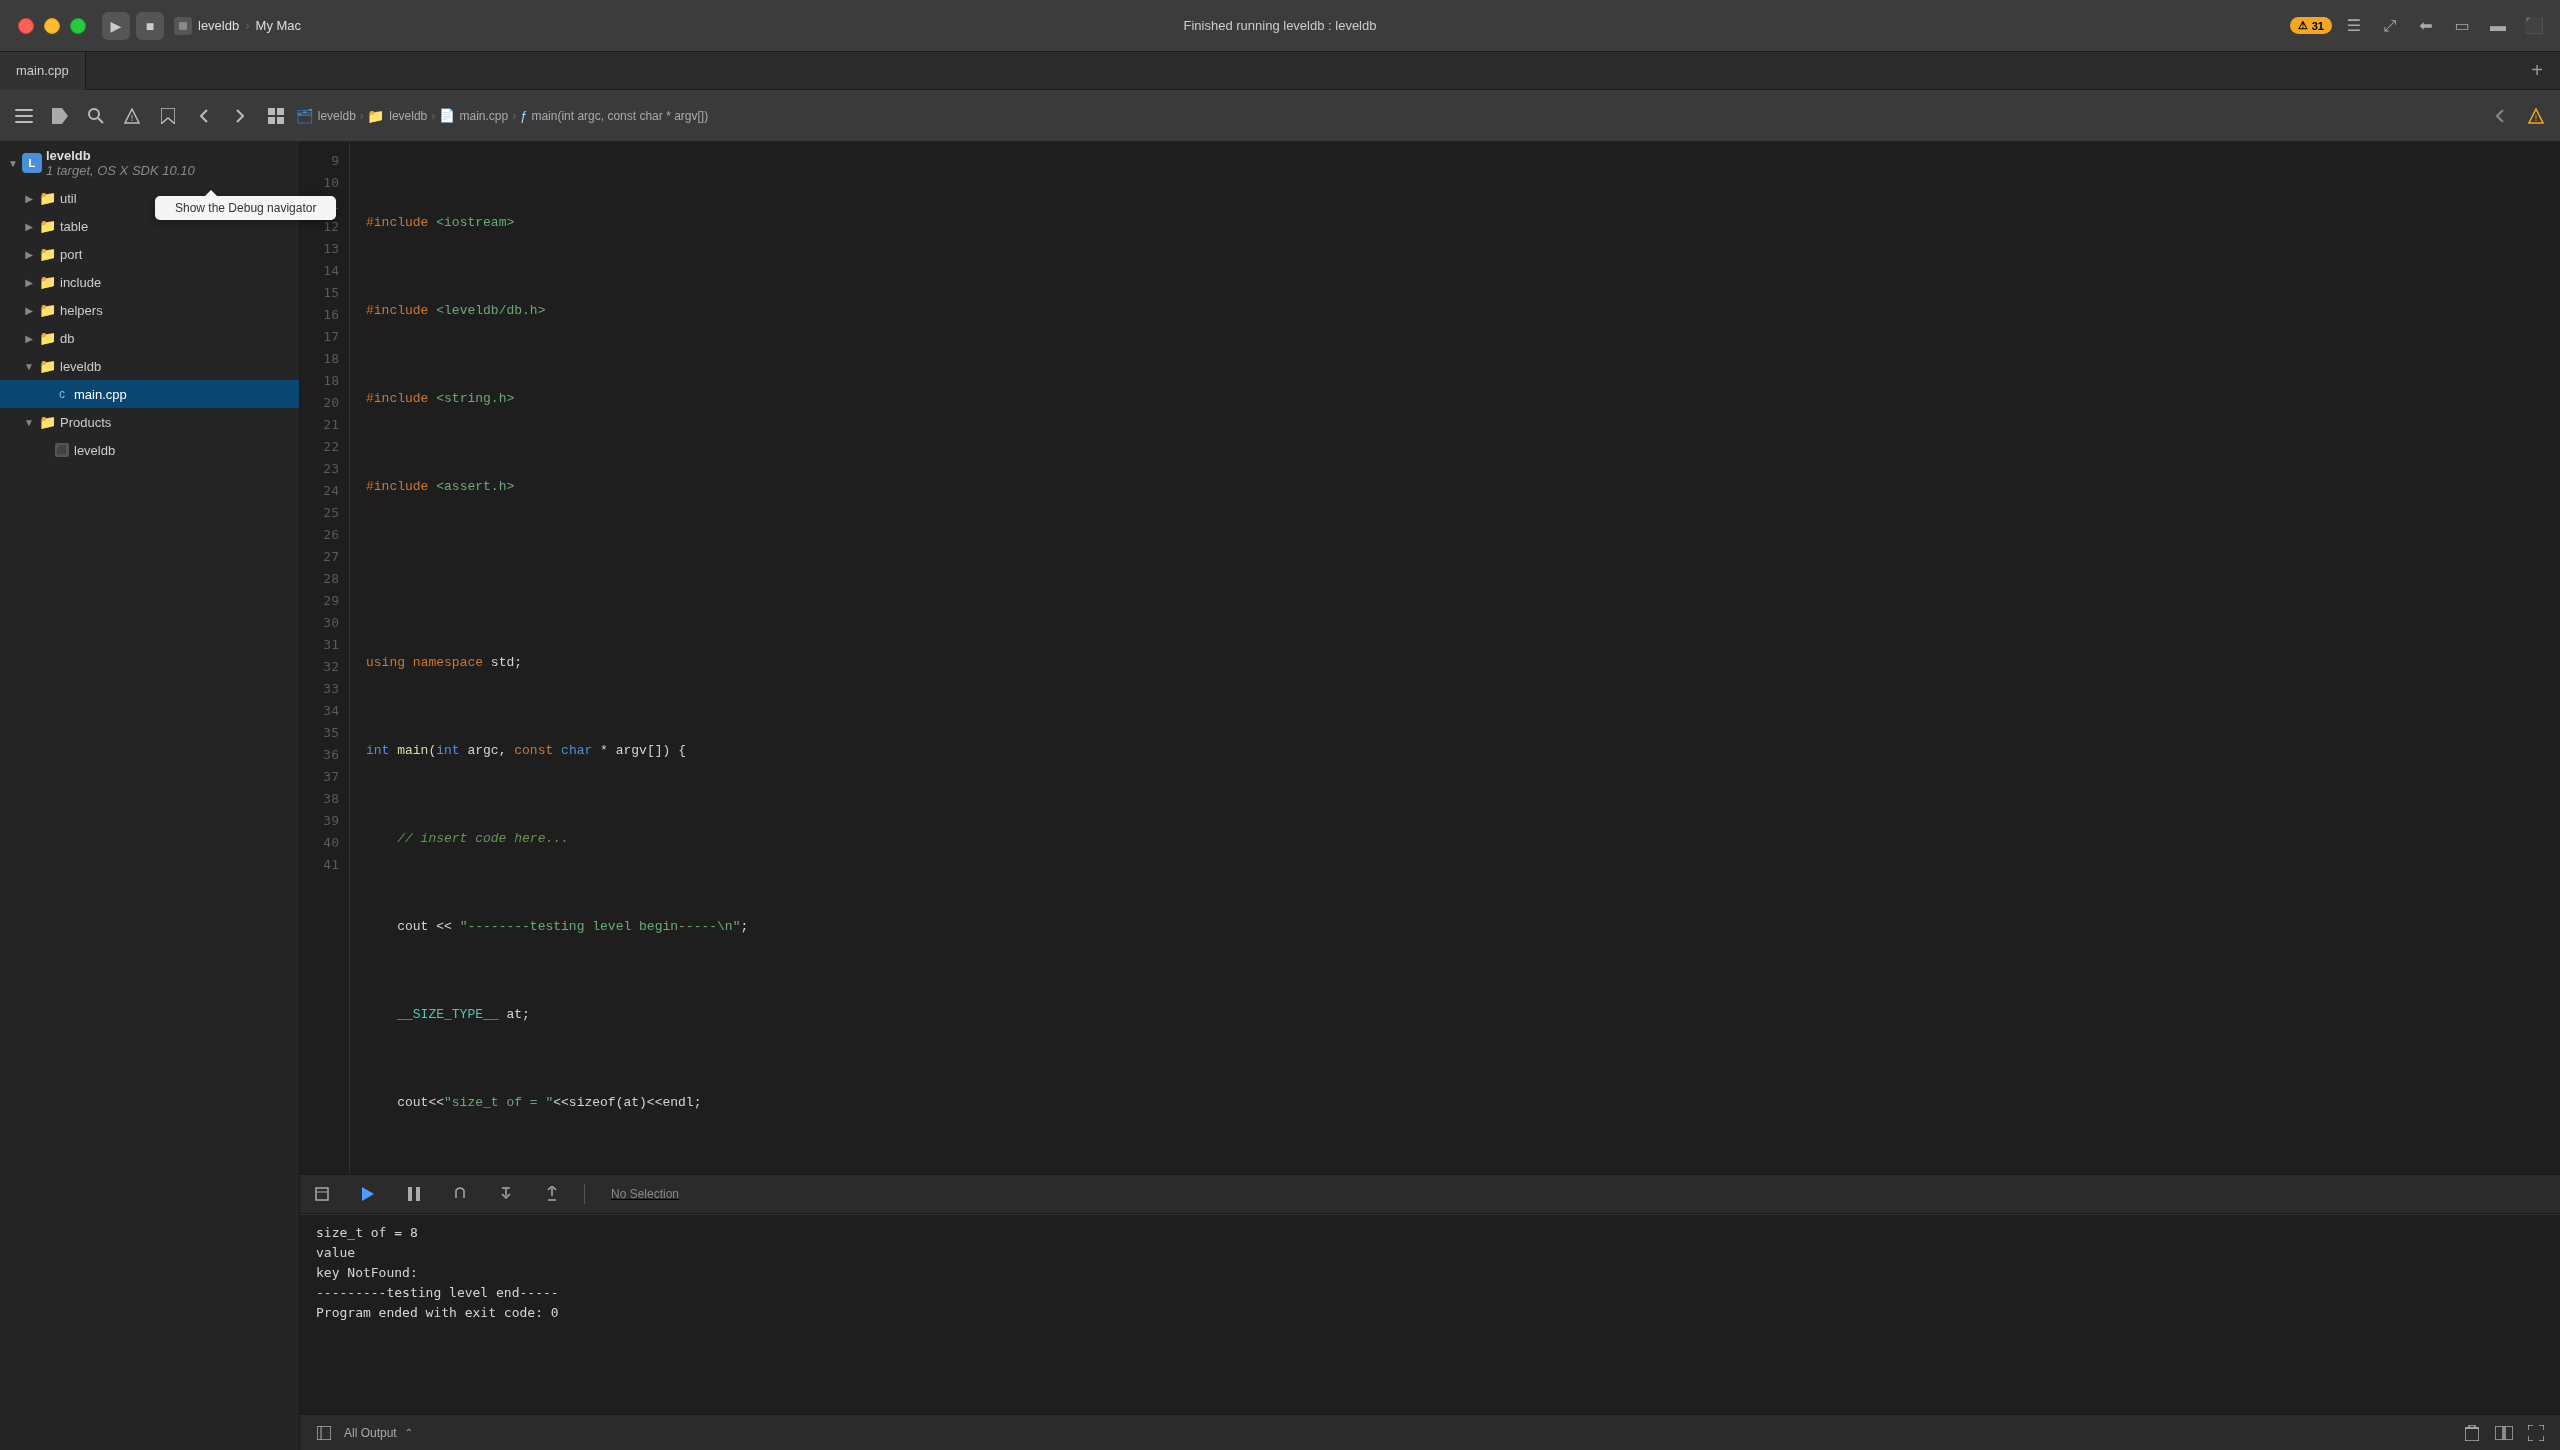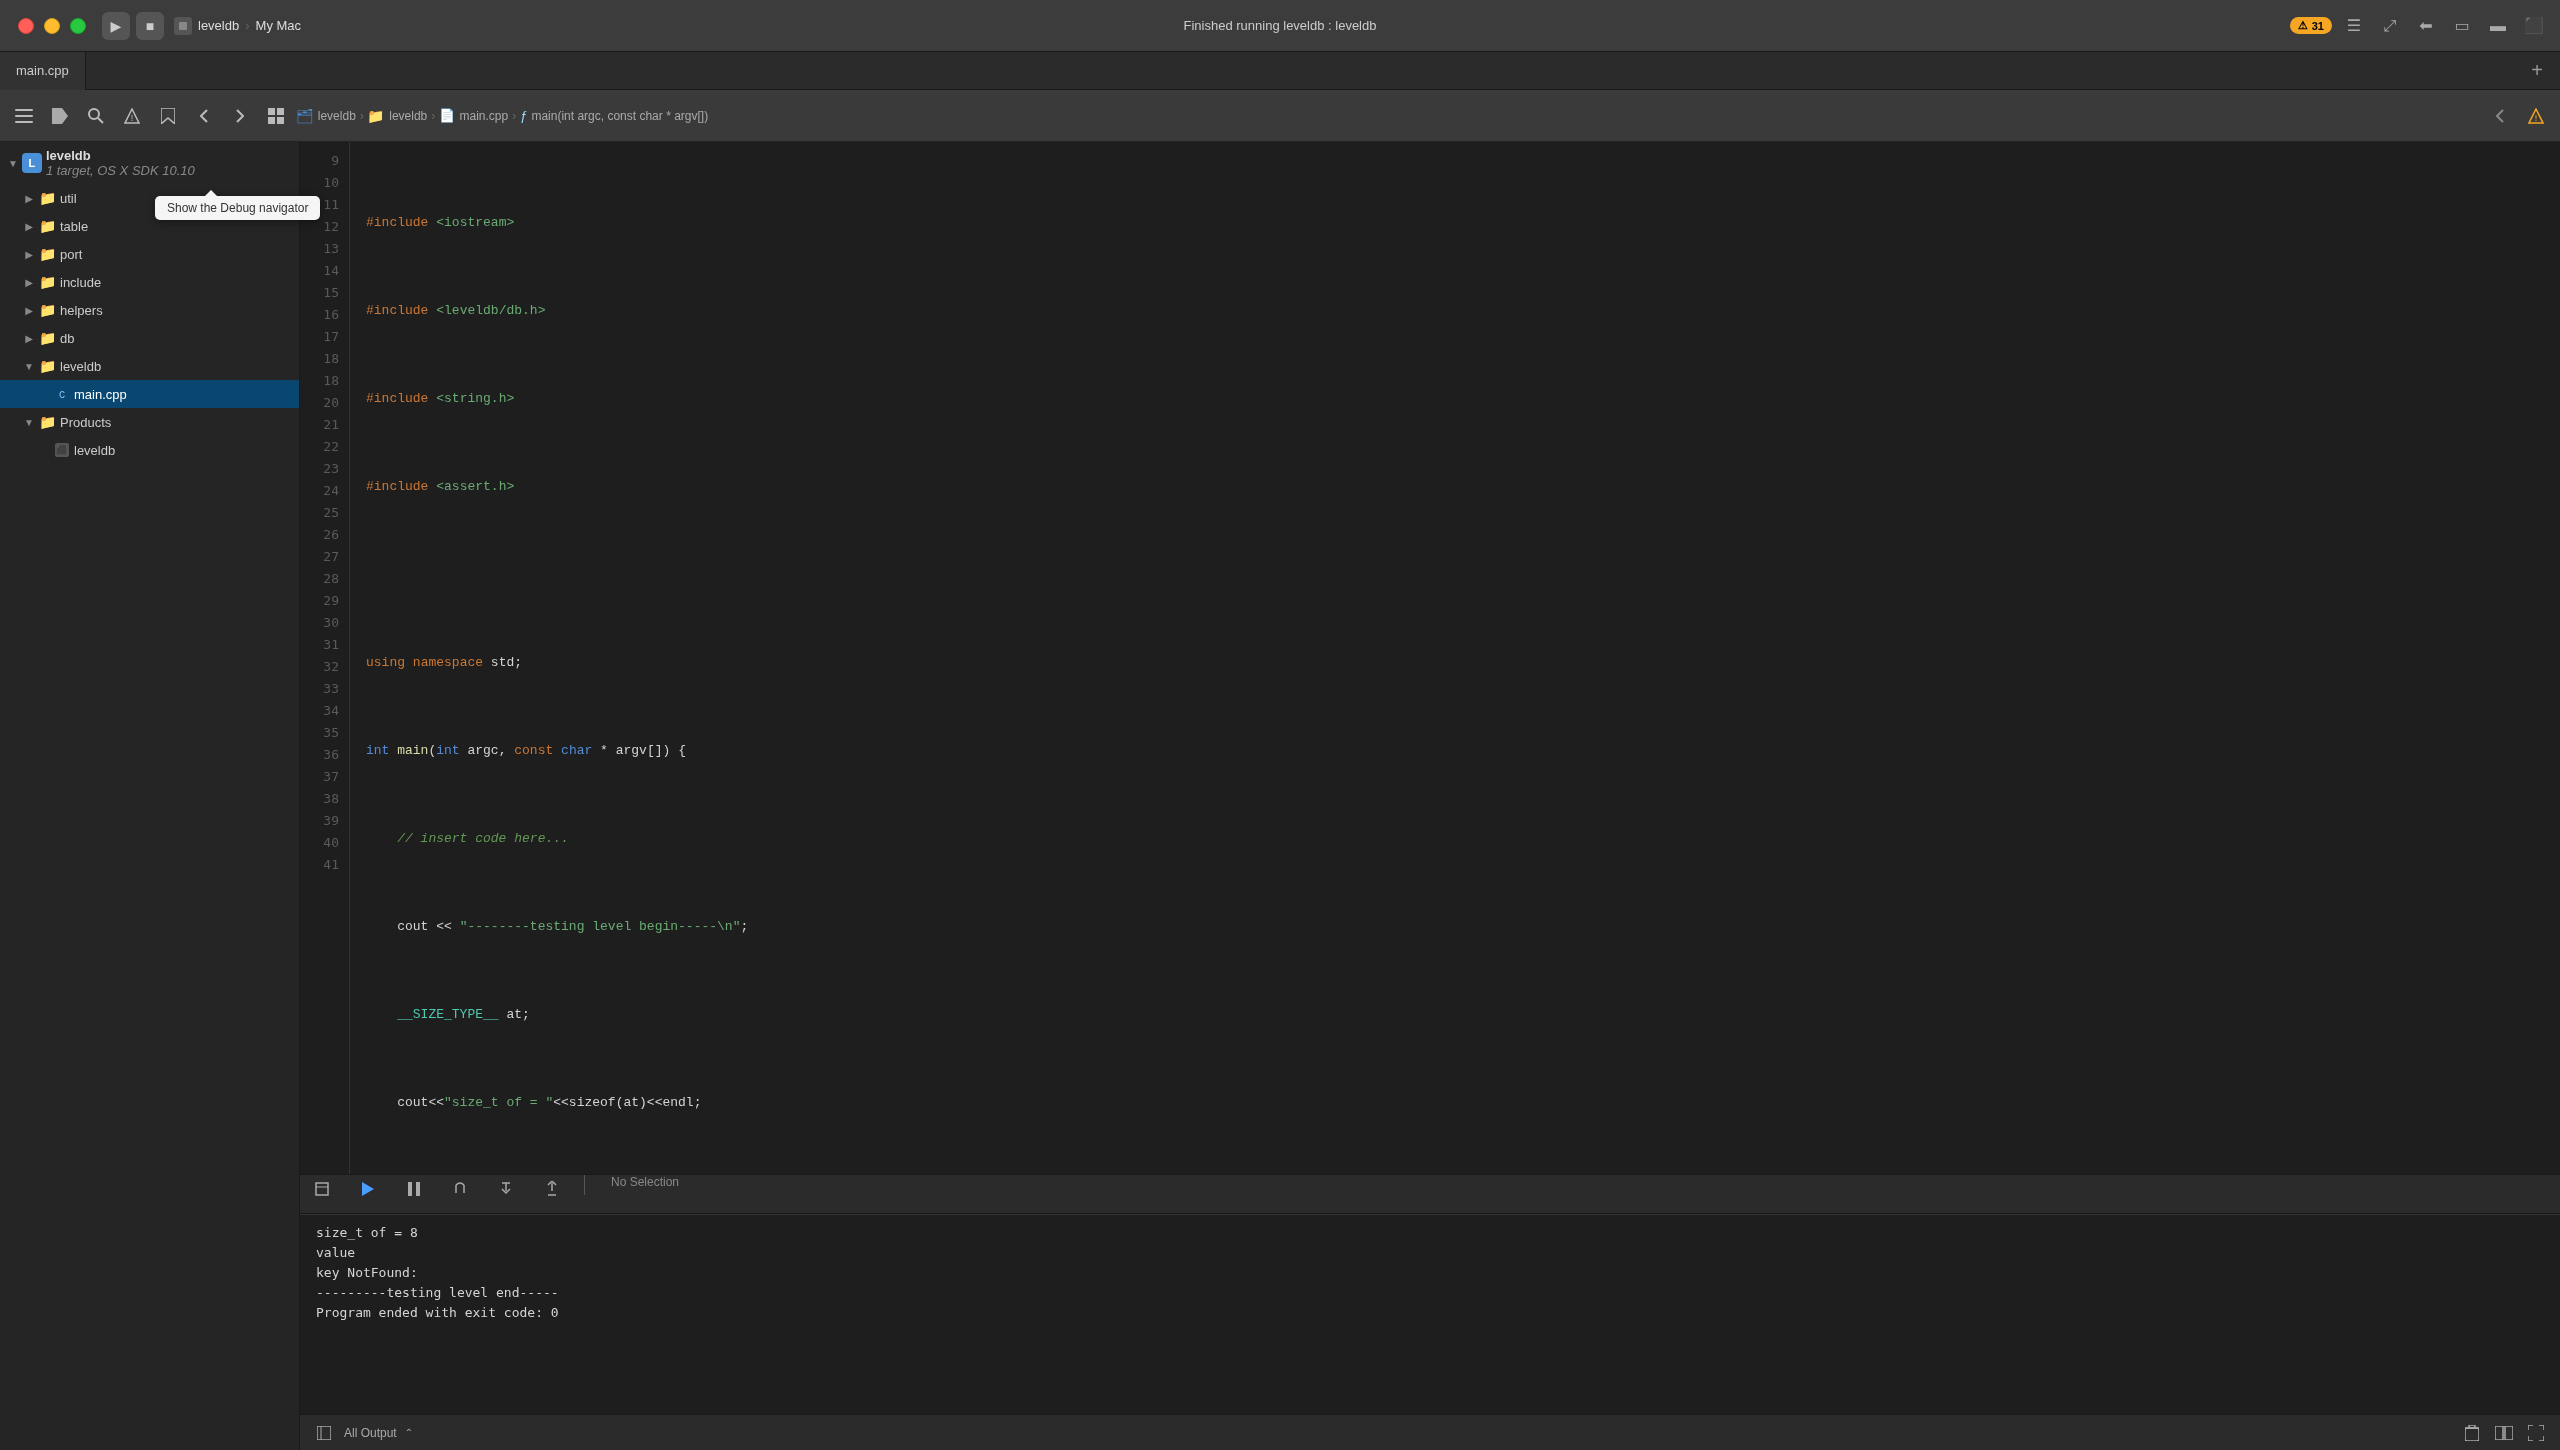--- a/index.html
+++ b/index.html
@@ -260,21 +260,21 @@
       font-weight: bold;
     }
 
     
     .debug-tooltip {
       position: absolute;
       left: 155px;
       top: 106px;
       background: #f5f5f5;
       color: #333;
-      padding: 5px 12px;
+      padding: 5px 20px;
       border-radius: 5px;
       font-size: 12px;
       box-shadow: 0 2px 8px rgba(0,0,0,0.4);
       z-index: 100;
       white-space: nowrap;
     }
     .debug-tooltip::before {
       content: '';
       position: absolute;
       top: -6px;
@@ -340,23 +340,24 @@
     .plain { color: #d4d4d4; }
     .incpath { color: #6aab73; } 
 
     
     .debug-toolbar {
       height: 40px;
       background: #2b2b2b;
       border-top: 1px solid #1a1a1a;
       border-bottom: 1px solid #1a1a1a;
       display: flex;
-      align-items: flex-start;
+      align-items: center;
       padding: 0 8px;
       gap: 18px;
+      text-decoration: underline;
     }
     .debug-btn {
       width: 28px;
       height: 28px;
       display: flex;
       align-items: center;
       justify-content: center;
       color: #aaa;
       font-size: 14px;
       cursor: pointer;

